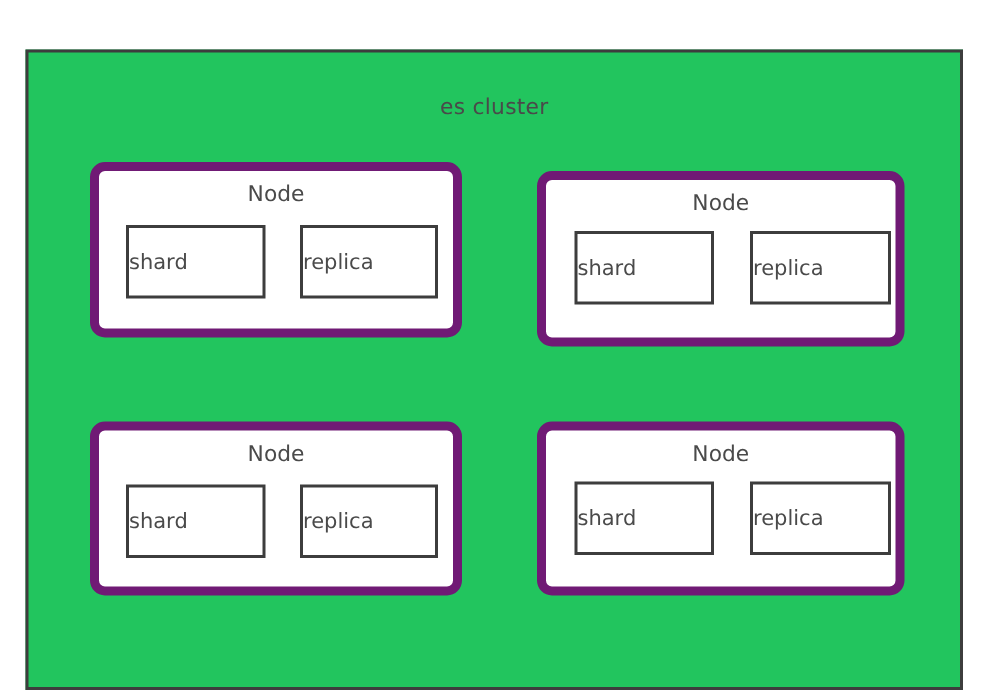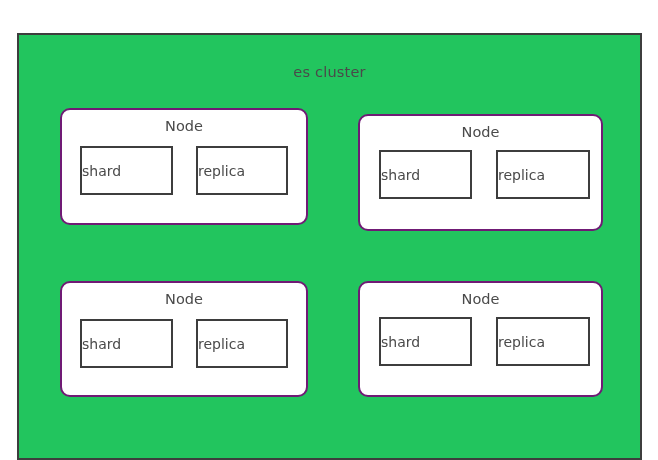--- a/index.html
+++ b/index.html
@@ -44,21 +44,21 @@
     font-size: 14.5px;
     color: #4a4a4a;
     letter-spacing: 0.2px;
     line-height: 18px;
   }
 
   
   .node-box {
     position: absolute;
     box-sizing: border-box;
-    border: 2px solid #701a75;
+    border: 6px solid #701a75;
     border-radius: 10px;
     background: #ffffff;
   }
   .node-tl { left: 41px;  top: 73px;  width: 248px; height: 117px; }
   .node-tr { left: 339px; top: 79px;  width: 245px; height: 117px; }
   .node-bl { left: 41px;  top: 246px; width: 248px; height: 116px; }
   .node-br { left: 339px; top: 246px; width: 245px; height: 116px; }
 
   .node-title {
     position: absolute;

